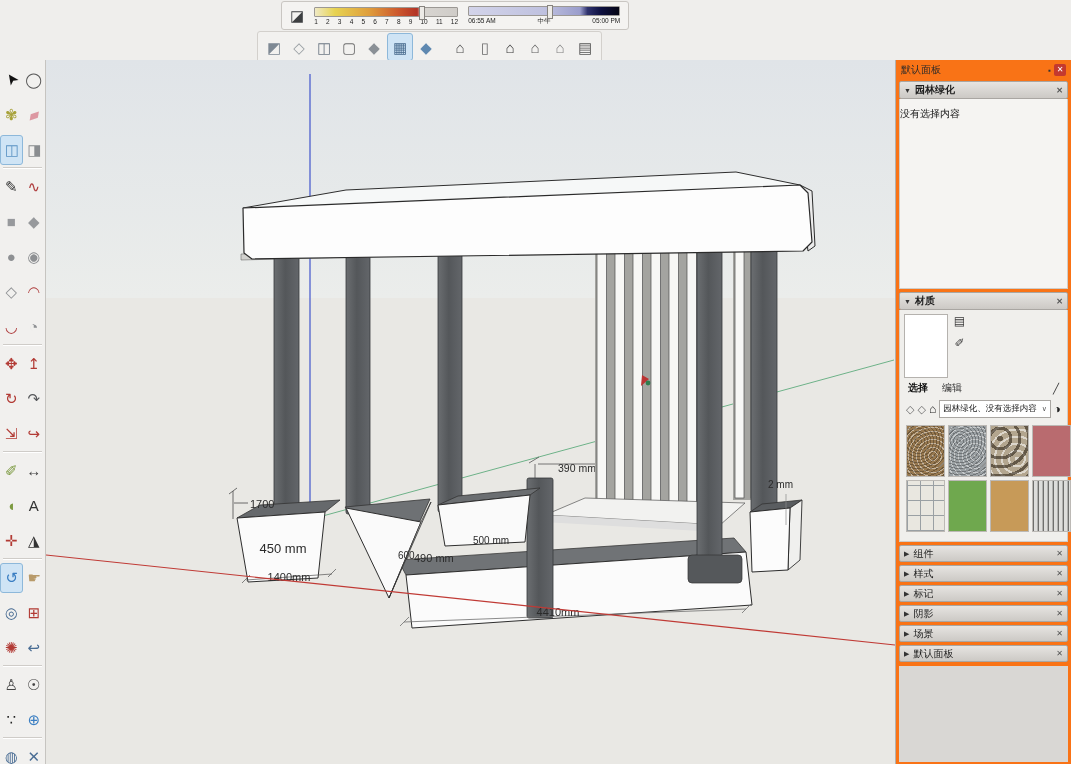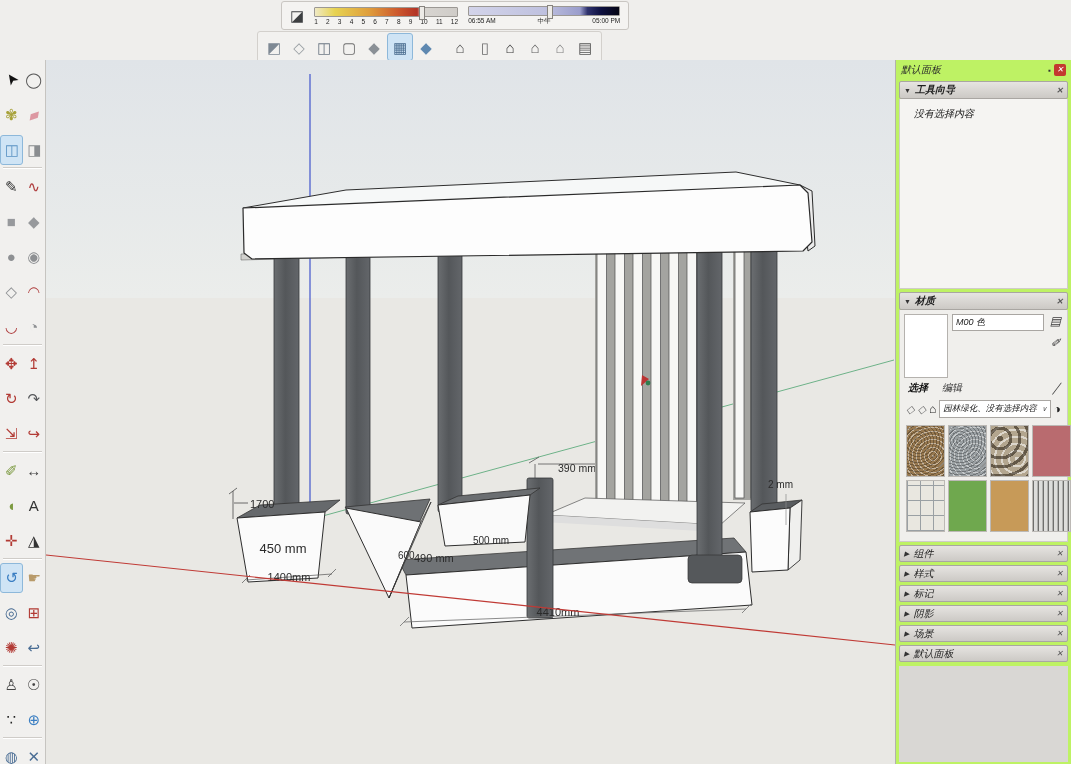--- a/index.html
+++ b/index.html
@@ -39,38 +39,38 @@
   .lt-cell{width:21px;height:28px;display:flex;align-items:center;justify-content:center;border-radius:3px;}
   .lt-cell.sel{background:#cfe4f5;border:1px solid #8db8da;}
   .lt-ico{font-size:15px;line-height:1;display:inline-block;}
   .lt-div{height:1px;margin:0 3px;background:#cfccc8;border-bottom:1px solid #fff;}
   
   .viewport{position:absolute;left:46px;top:60px;width:849px;height:704px;}
   .viewport svg{display:block;}
   .dim-text{font-family:"Liberation Sans",sans-serif;fill:#2b2b2b;}
   
   .right-panel{
-    position:absolute;left:895px;top:60px;width:176px;height:704px;background:#bef264;
-    border-left:1px solid #b3b1ad;box-sizing:border-box;padding:2px 3px;font-style:italic;
+    position:absolute;left:895px;top:60px;width:176px;height:704px;background:#f97316;
+    border-left:1px solid #b3b1ad;box-sizing:border-box;padding:2px 3px;
   }
   .panel-title{display:flex;align-items:center;height:16px;font-size:10px;color:#2a2a2a;padding:0 2px;}
   .panel-title .sp{flex:1;}
   .pin-dot{font-size:8px;color:#333;margin-right:3px;}
   .close-red{width:12px;height:12px;background:#c3392f;color:#fff;font-size:8px;line-height:12px;
     text-align:center;border-radius:2px;}
   .sec-hdr{
     display:flex;align-items:center;height:16px;margin-top:3px;padding:0 4px;
     background:linear-gradient(#e6e4e1,#ccc9c5);border:1px solid #a9a6a2;border-radius:2px;
     font-size:10px;font-weight:bold;color:#1e1e1e;
   }
   .sec-hdr .arrow{font-size:7px;margin-right:4px;color:#333;}
   .sec-hdr .sp{flex:1;}
   .sec-hdr .mini{font-size:8px;color:#555;}
   .entity-body{height:190px;background:#f5f4f2;border:1px solid #cfccc8;border-top:none;
-    font-size:10px;color:#141414;padding:8px 14px;box-sizing:border-box;}
+    font-size:10px;color:#141414;padding:8px 0;box-sizing:border-box;}
   .mat-body{background:#f0efec;border:1px solid #cfccc8;border-top:none;padding:4px;box-sizing:border-box;}
   .mat-top{display:flex;gap:4px;}
   .mat-preview{width:42px;height:62px;background:#fff;border:1px solid #b5b2ae;}
   .mat-mid{flex:1;display:flex;flex-direction:column;}
   .mat-name{height:13px;background:#fff;border:1px solid #a9a6a2;font-size:9px;color:#222;
     padding:1px 3px;}
   .mat-icons{width:15px;display:flex;flex-direction:column;align-items:center;gap:8px;font-size:12px;color:#3a3a3a;}
   .mat-tabs{display:flex;align-items:center;height:16px;font-size:10px;color:#333;padding:2px 4px 0 4px;gap:14px;}
   .mat-tabs .active{color:#111;font-weight:bold;}
   .mat-tabs .sp{flex:1;}
@@ -491,40 +491,37 @@
 <div class="right-panel">
   <div class="panel-title">
     <span>默认面板</span>
     <span class="sp"></span>
     <span class="pin-dot">▪</span>
     <span class="close-red">✕</span>
   </div>
 
   <div class="sec-hdr">
     <span class="arrow">▼</span>
-    <span>工具向导</span>
+    <span>园林绿化</span>
     <span class="sp"></span>
     <span class="mini">✕</span>
   </div>
   <div class="entity-body">
     <span>没有选择内容</span>
   </div>
 
   <div class="sec-hdr">
     <span class="arrow">▼</span>
     <span>材质</span>
     <span class="sp"></span>
     <span class="mini">✕</span>
   </div>
   <div class="mat-body">
     <div class="mat-top">
       <div class="mat-preview"></div>
-      <div class="mat-mid">
-        <div class="mat-name">M00 色</div>
-      </div>
       <div class="mat-icons">
         <span>▤</span>
         <span>✐</span>
       </div>
     </div>
     <div class="mat-tabs">
       <span class="active">选择</span>
       <span>编辑</span>
       <span class="sp"></span>
       <span>╱</span>

